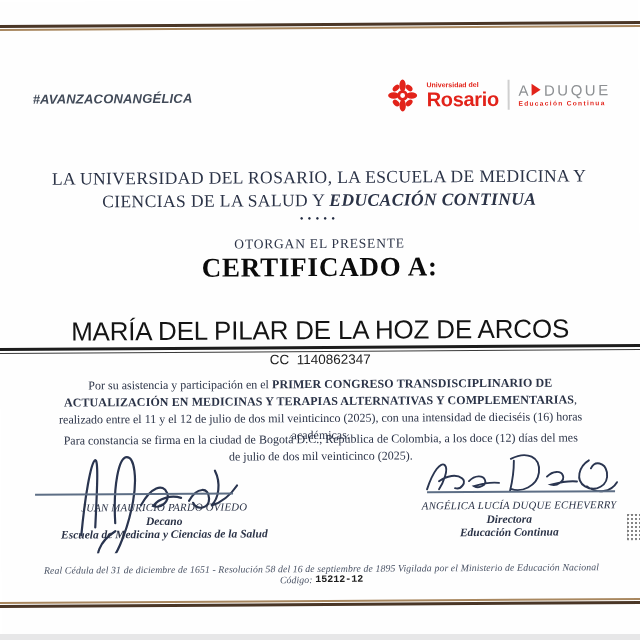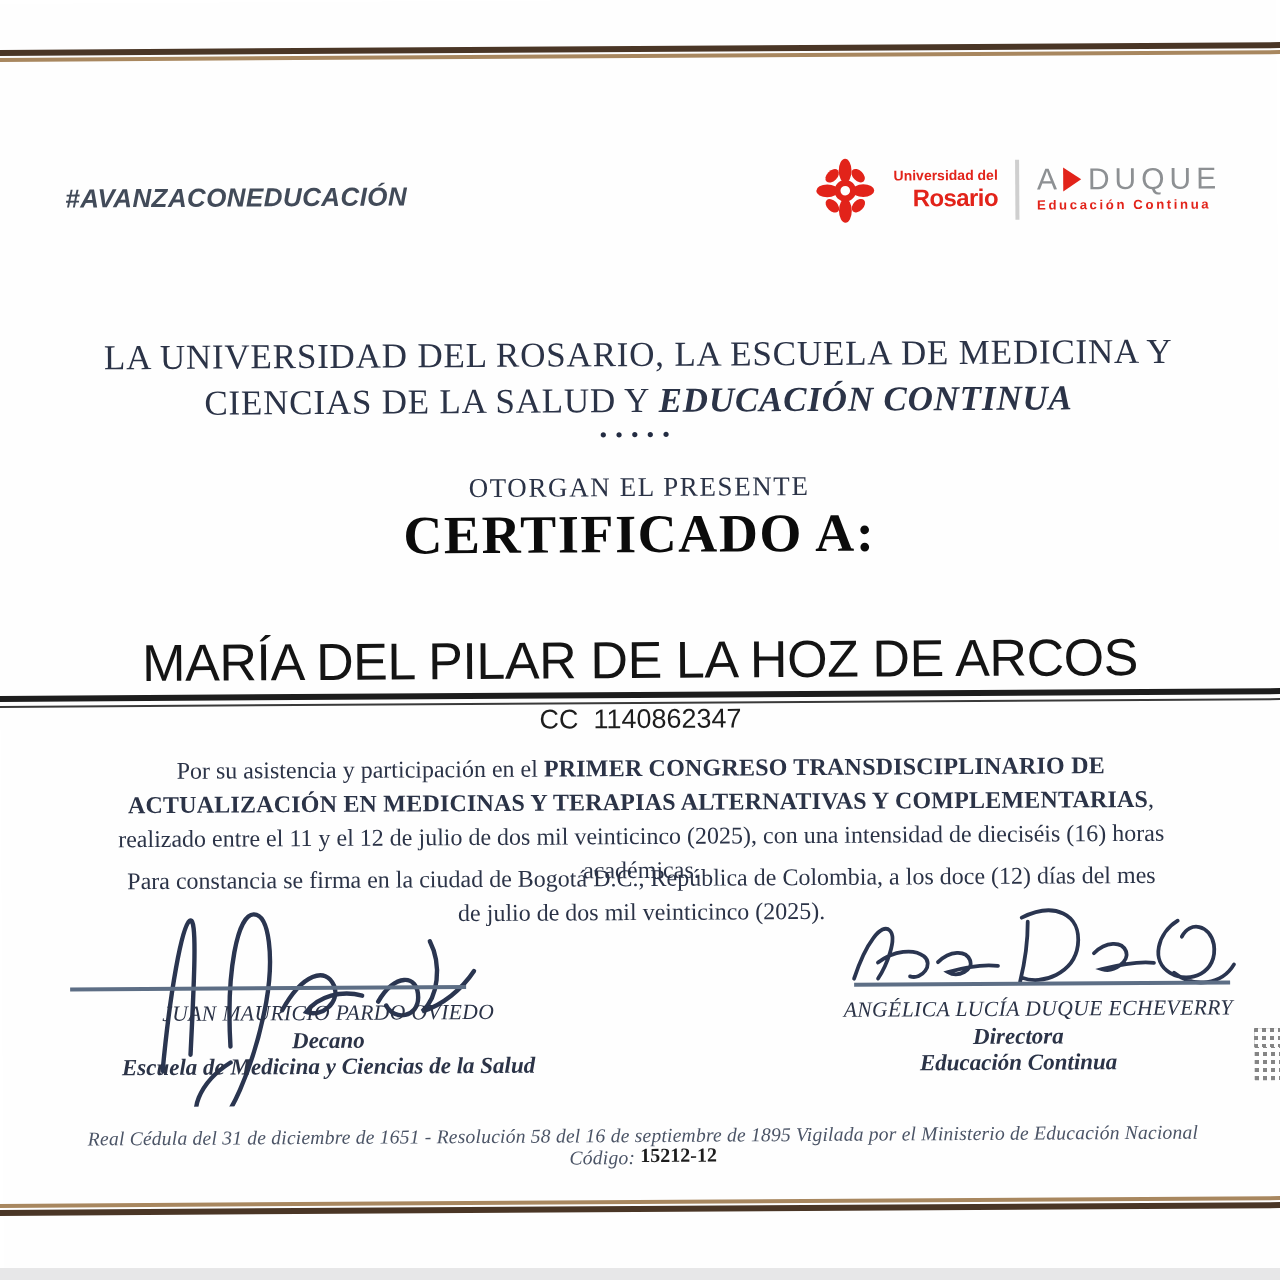--- a/index.html
+++ b/index.html
@@ -30,21 +30,21 @@
   .hashtag .h1w{font-weight:600;}
   .hashtag .h2w{font-weight:800;}
   .logos{
     position:absolute;right:28px;top:79px;
     display:flex;align-items:center;gap:9px;
     font-family:"Liberation Sans", sans-serif;
   }
   .crest svg{display:block;}
   .rosario-txt{display:flex;flex-direction:column;line-height:1;color:#e2231a;}
   .rosario-sm{font-size:7px;font-weight:700;margin-bottom:1px;}
-  .rosario-lg{font-size:12px;font-weight:800;letter-spacing:-0.3px;text-align:right;}
+  .rosario-lg{font-size:20px;font-weight:800;letter-spacing:-0.3px;text-align:right;}
   .logo-divider{width:1.5px;height:30px;background:#cfcfcf;}
   .advance{display:flex;flex-direction:column;line-height:1;}
   .advance-row{display:flex;align-items:center;color:#8d9093;font-size:15px;font-weight:500;letter-spacing:2.5px;}
   .advance-tri{width:0;height:0;border-left:9px solid #e2231a;border-top:6px solid transparent;border-bottom:6px solid transparent;margin:0 3px 0 1px;}
   .advance-sub{font-size:6.6px;color:#e2231a;letter-spacing:1.3px;margin-top:3px;font-weight:700;}
 
   
   .title{position:absolute;left:0;right:0;top:166px;text-align:center;
     font-size:17.5px;letter-spacing:0.4px;color:#2b3347;line-height:1.3;}
   .title .emph{font-weight:700;font-style:italic;}
@@ -92,32 +92,32 @@
   
   .qr-stub{position:absolute;right:-4px;top:516px;width:18px;height:26px;
     background:
       repeating-linear-gradient(0deg,#3a3a3a 0 2px,#fff 2px 4px),
       repeating-linear-gradient(90deg,#3a3a3a 0 2px,#fff 2px 4px);
     background-blend-mode:screen;opacity:0.8;}
 
   
   .legal{position:absolute;left:30px;right:30px;top:563px;text-align:center;
     font-style:italic;font-size:9.8px;color:#4b5466;letter-spacing:0.1px;}
-  .legal .code{font-style:normal;font-family:Liberation Serif, serif;
+  .legal .code{font-style:normal;font-family:Liberation Mono, monospace;
     font-weight:700;font-size:10px;color:#1c1c1c;position:relative;top:-1px;letter-spacing:0;}
 </style>
 </head>
 <body>
 
 <div class="sheet">
 
   <div class="rule rule-top-dark"></div>
   <div class="rule rule-top-light"></div>
 
-  <div class="hashtag"><span class="h1w">#AVANZACON</span><span class="h2w">EDUCACIÓN</span></div>
+  <div class="hashtag"><span class="h1w">#AVANZACON</span><span class="h2w">ANGÉLICA</span></div>
 
   <div class="logos">
     <span class="crest">
       <svg width="30" height="34" viewBox="0 0 30 34">
         <g fill="#e2231a">
           <ellipse cx="15" cy="7" rx="3.2" ry="6"></ellipse>
           <ellipse cx="15" cy="27" rx="3.2" ry="6"></ellipse>
           <ellipse cx="6" cy="17" rx="5.5" ry="3.2"></ellipse>
           <ellipse cx="24" cy="17" rx="5.5" ry="3.2"></ellipse>
           <ellipse cx="8.5" cy="9.5" rx="4" ry="2.6" transform="rotate(-45 8.5 9.5)"></ellipse>

